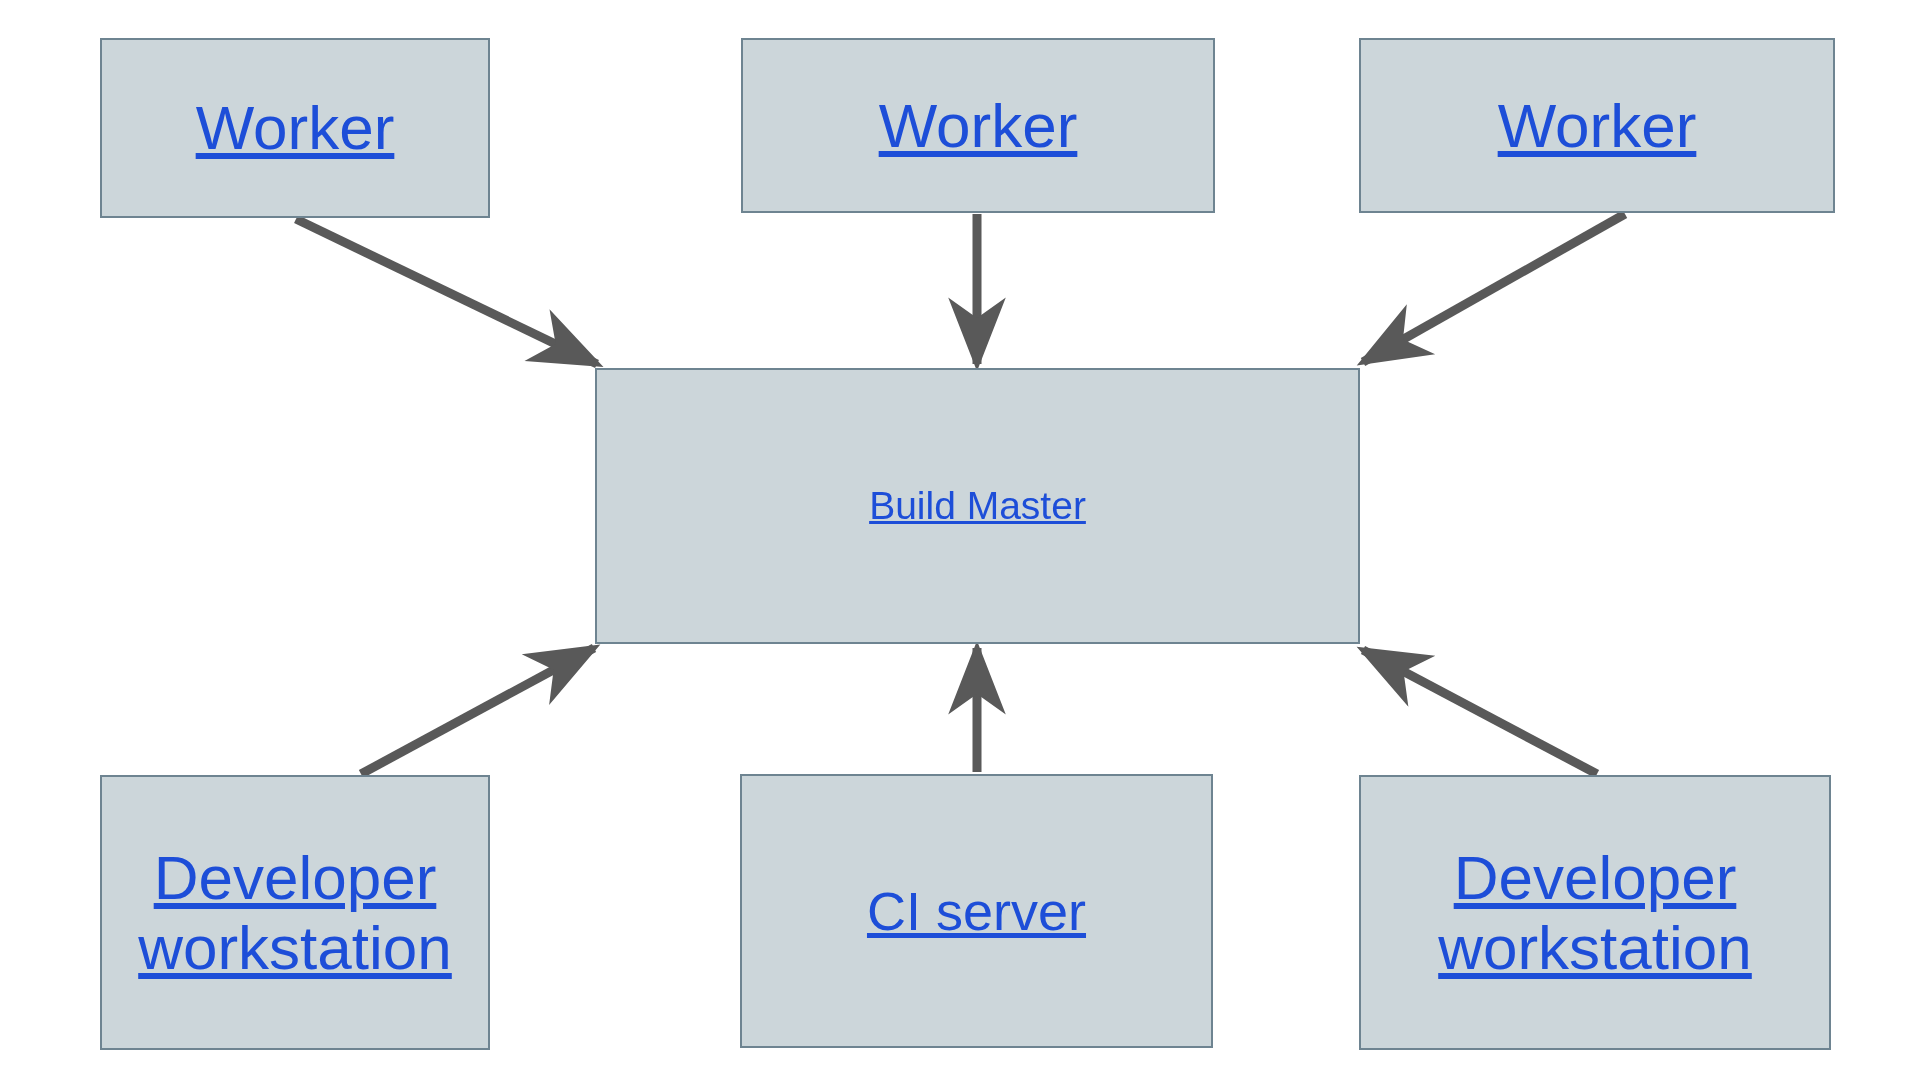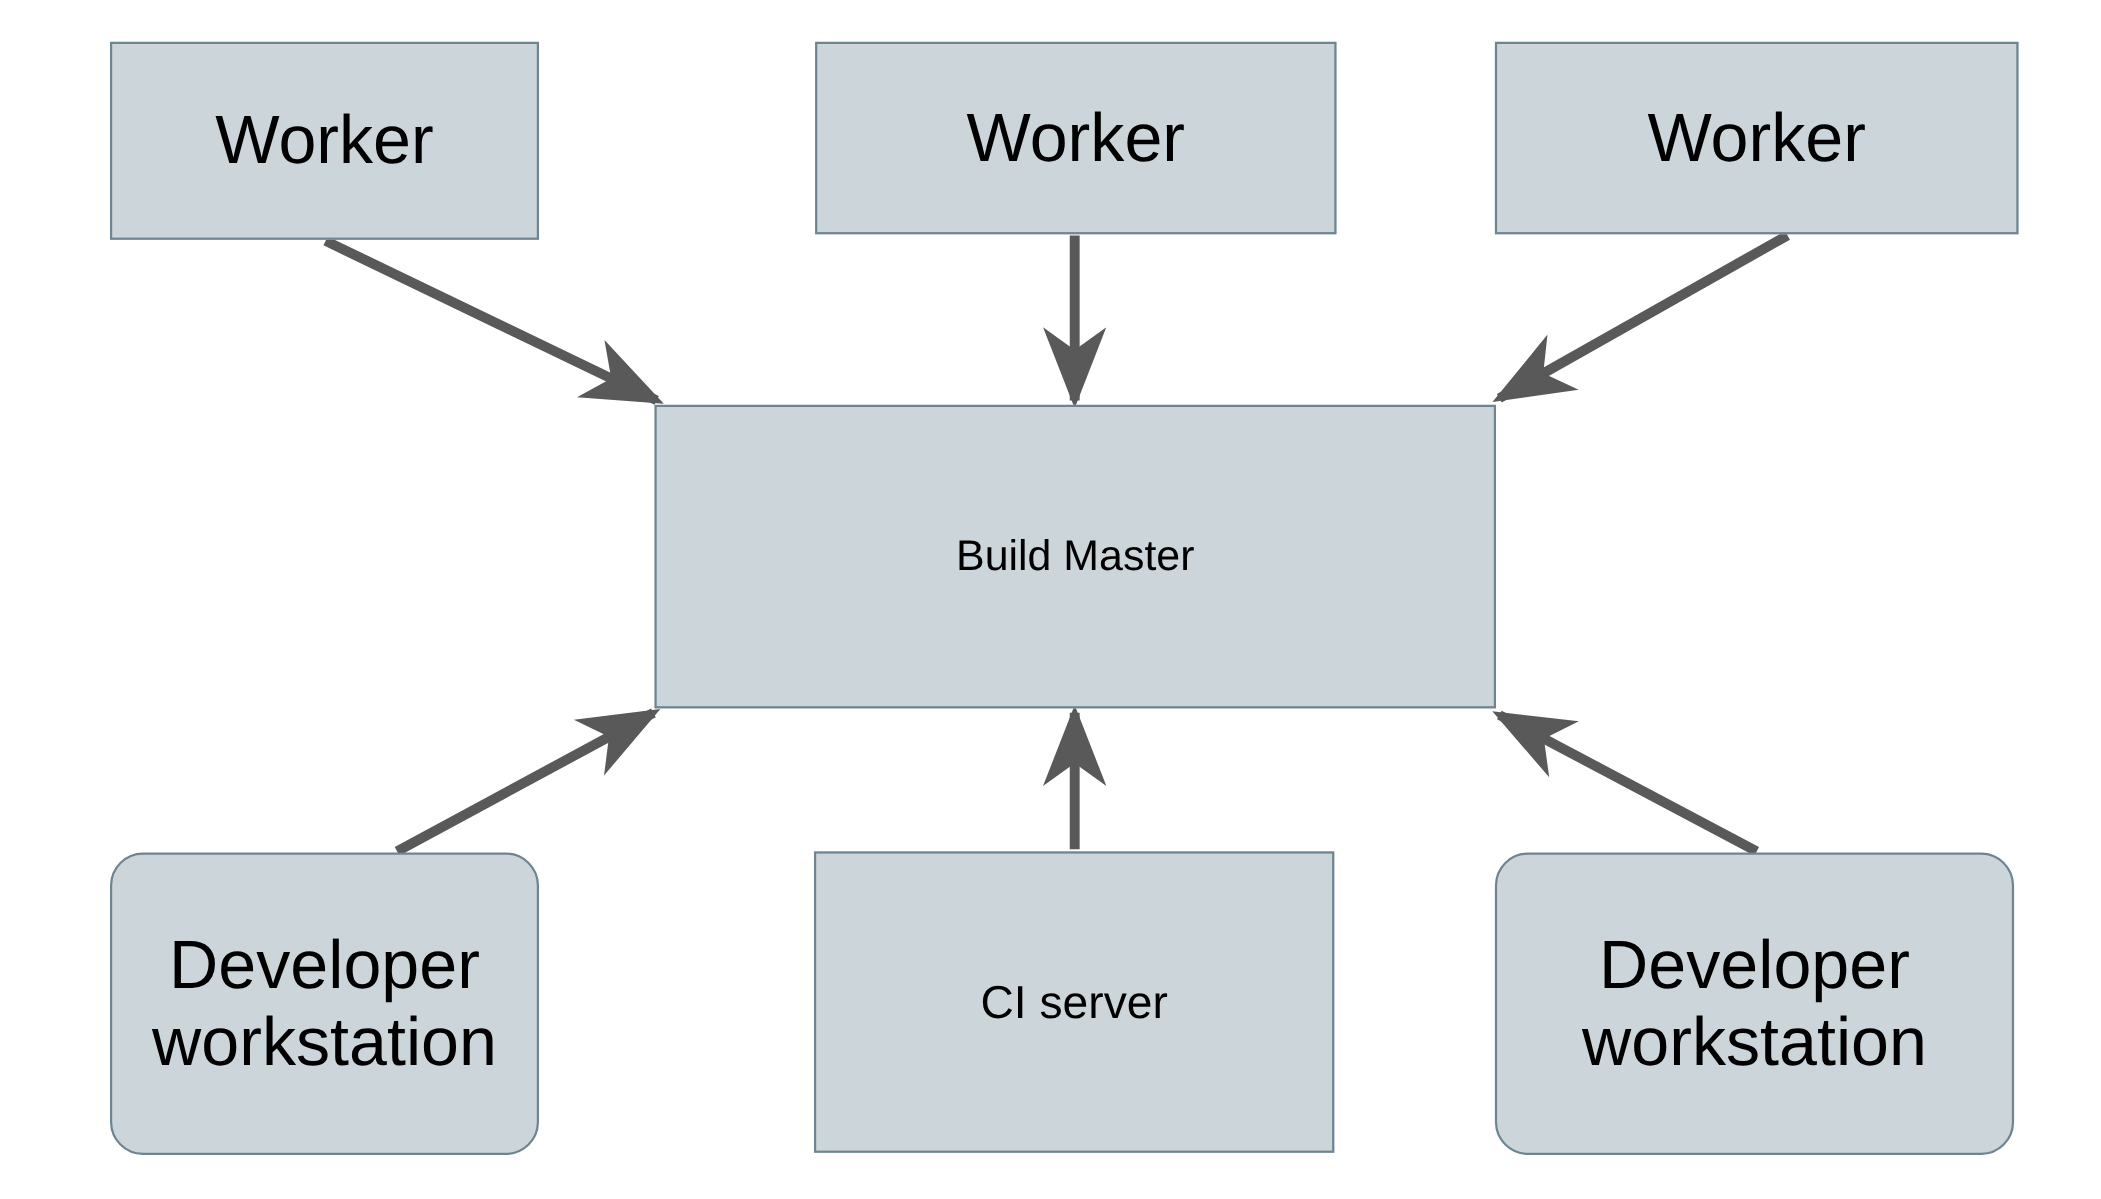--- a/index.html
+++ b/index.html
@@ -20,35 +20,36 @@
   }
   .node {
     position: absolute;
     box-sizing: border-box;
     background: #ccd6da;
     border: 2px solid #6e8491;
     display: flex;
     align-items: center;
     justify-content: center;
     text-align: center;
-    color: #000000;
+    color: #1d4ed8;
     font-family: "Liberation Sans", sans-serif;
     font-weight: 400;
     line-height: 1.12;
     z-index: 2;
+    text-decoration: underline;
   }
   .node-label {
     display: block;
     white-space: pre-line;
     padding: 0 6px;
   }
   .node-worker       { font-size: 62px; }
   .node-master       { font-size: 39px; }
-  .node-ci           { font-size: 42px; }
-  .node-workstation  { font-size: 62px; border-radius: 30px; }
+  .node-ci           { font-size: 54px; }
+  .node-workstation  { font-size: 62px; }
 
   #edges {
     position: absolute;
     left: 0;
     top: 0;
     width: 1910px;
     height: 1090px;
     z-index: 1;
     pointer-events: none;
   }

